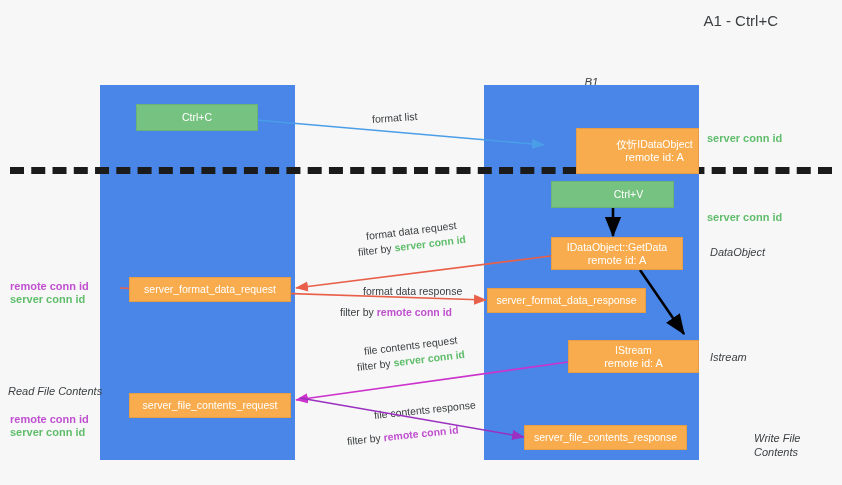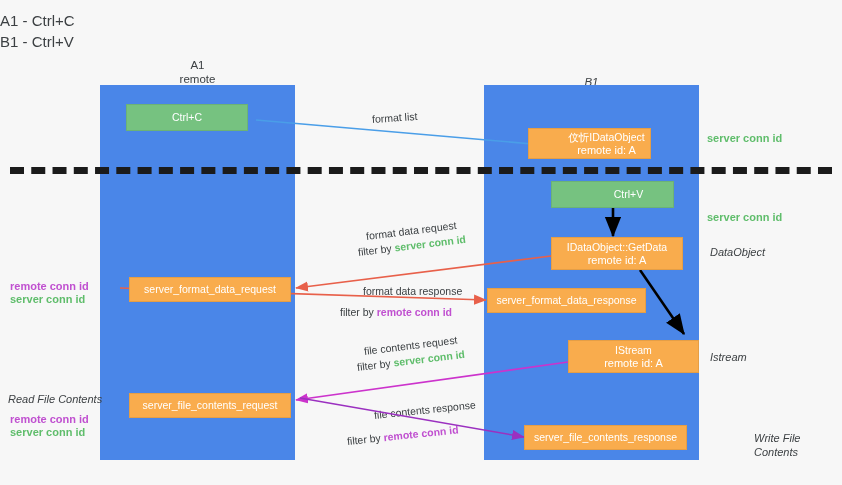--- a/index.html
+++ b/index.html
@@ -9,21 +9,21 @@
     font-family:"Liberation Sans", sans-serif;
     position:relative;
     overflow:hidden;
     color:#3c4043;
   }
   #stage{position:absolute;left:0;top:0;width:842px;height:485px;}
 
   
   .title{
     position:absolute;left:0;top:10px;width:778px;
-    text-align:left;font-size:15px;line-height:21px;color:#3c4043;
+    text-align:right;font-size:15px;line-height:21px;color:#3c4043;
   }
 
   
   .lane-head{
     position:absolute;text-align:center;font-size:11.5px;line-height:14px;color:#3c4043;
   }
 
   
   .lane{
     position:absolute;background:#4a86e8;
@@ -62,27 +62,22 @@
 
   svg#wires{position:absolute;left:0;top:0;width:842px;height:485px;pointer-events:none;z-index:5;}
 </style>
 </head>
 <body>
 
 <div id="stage">
 
   <div class="title">
     <div>A1 - Ctrl+C</div>
-    <div>B1 - Ctrl+V</div>
   </div>
 
-  <div class="lane-head" style="left:100px;top:58px;width:195px;">
-    <div>A1</div>
-    <div>remote</div>
-  </div>
   <div class="lane-head" style="left:484px;top:75px;width:215px;font-style:italic;">
     <div>B1</div>
     <div>connection</div>
   </div>
 
   <div class="lane" id="lane-a"></div>
   <div class="lane" id="lane-b"></div>
 
   <svg id="wires" viewBox="0 0 842 485">
     <defs>
@@ -113,25 +108,25 @@
 
     <line x1="120" y1="288" x2="486" y2="300" stroke="#e8604a" stroke-width="1.6" marker-end="url(#ah-red)"></line>
 
     <line x1="568" y1="362" x2="296" y2="400" stroke="#cc33cc" stroke-width="1.6" marker-end="url(#ah-magenta)"></line>
 
     <line x1="300" y1="398" x2="524" y2="437" stroke="#9b30c0" stroke-width="1.6" marker-end="url(#ah-purple)"></line>
   </svg>
 
   <div id="divider"></div>
 
-  <div class="node green" style="left:126px;top:104px;width:122px;height:27px;">
+  <div class="node green" style="left:136px;top:104px;width:122px;height:27px;">
     <div>Ctrl+C</div>
   </div>
 
-  <div class="node orange" style="left:528px;top:128px;width:123px;height:31px;padding-left:34px;">
+  <div class="node orange" style="left:576px;top:128px;width:123px;height:46px;padding-left:34px;">
     <div>伩忻IDataObject</div>
     <div class="l2">remote id: A</div>
   </div>
 
   <div class="node green" style="left:551px;top:181px;width:123px;height:27px;padding-left:32px;">
     <div>Ctrl+V</div>
   </div>
 
   <div class="node orange" style="left:551px;top:237px;width:132px;height:33px;">
     <div>IDataObject::GetData</div>
@@ -161,21 +156,21 @@
 
   <div class="side-label green-txt" style="left:707px;top:131px;">server conn id</div>
   <div class="side-label green-txt" style="left:707px;top:210px;">server conn id</div>
   <div class="side-label dark-txt" style="left:710px;top:245px;">DataObject</div>
   <div class="side-label dark-txt" style="left:710px;top:350px;">Istream</div>
   <div class="side-label dark-txt" style="left:710px;top:431px;margin-left:44px;">Write File Contents</div>
 
   <div class="side-label magenta-txt" style="left:10px;top:279px;">remote conn id</div>
   <div class="side-label green-txt" style="left:10px;top:292px;">server conn id</div>
 
-  <div class="side-label dark-txt" style="left:8px;top:392px;">Read File Contents</div>
+  <div class="side-label dark-txt" style="left:8px;top:384px;">Read File Contents</div>
   <div class="side-label magenta-txt" style="left:10px;top:412px;">remote conn id</div>
   <div class="side-label green-txt" style="left:10px;top:425px;">server conn id</div>
 
   <div class="ann rot" style="left:372px;top:112px;transform:rotate(-4deg);">format list</div>
 
   <div class="ann rot" style="left:366px;top:229px;transform:rotate(-7deg);">format data request</div>
   <div class="ann rot" style="left:358px;top:245px;transform:rotate(-7deg);">
     <span>filter by </span><b class="green-txt">server conn id</b>
   </div>
 

